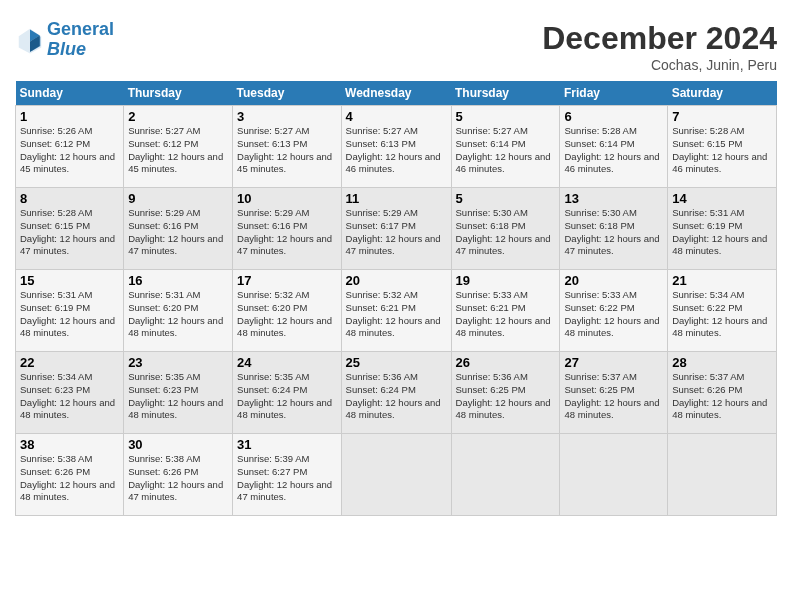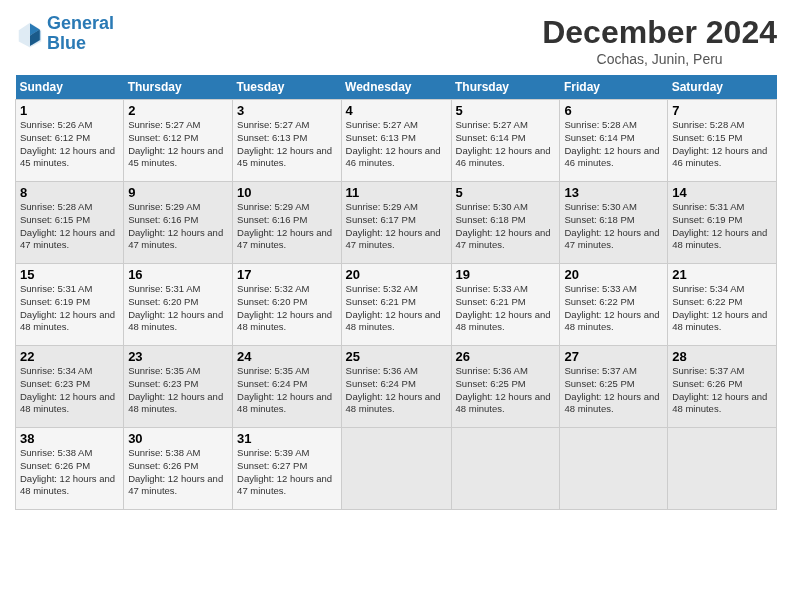--- a/index.html
+++ b/index.html
@@ -5,21 +5,21 @@
     * { box-sizing: border-box; margin: 0; padding: 0; }
     body {
       font-family: Arial, sans-serif;
       background: #fff;
       width: 792px;
       height: 612px;
       overflow: hidden;
     }
     .container {
       width: 792px;
-      padding: 14px 15px;
+      padding: 20px 15px;
     }
     .header {
       display: flex;
       justify-content: space-between;
       align-items: flex-start;
       margin-bottom: 8px;
     }
     .logo {
       display: flex;
       align-items: center;
@@ -32,21 +32,21 @@
     }
     .logo-text span {
       color: #2a7ab5;
     }
     .logo-icon {
       width: 30px;
       height: 30px;
       margin-right: 2px;
     }
     .title-block {
-      text-align: center;
+      text-align: right;
     }
     .month-title {
       font-size: 32px;
       font-weight: bold;
       color: #333;
     }
     .subtitle {
       font-size: 14px;
       color: #555;
     }
@@ -100,21 +100,21 @@
   <div class="header">
     <div class="logo">
       <svg class="logo-icon" viewBox="0 0 40 40">
         <polygon points="20,5 35,15 35,30 20,38 5,30 5,15" fill="#2a7ab5" opacity="0.15"></polygon>
         <polygon points="22,8 34,16 34,28 22,35" fill="#2a7ab5" opacity="0.5"></polygon>
         <polygon points="20,6 33,14 20,22" fill="#2a7ab5"></polygon>
         <polygon points="20,22 33,14 33,28 20,36" fill="#1a5a8a"></polygon>
       </svg>
       <div class="logo-text">
         <div><span>General</span></div>
-        <div style="color:#2a7ab5; ">Blue</div>
+        <div style="color:#2a7ab5; font-style:italic;">Blue</div>
       </div>
     </div>
     <div class="title-block">
       <div class="month-title">December 2024</div>
       <div class="subtitle">Cochas, Junin, Peru</div>
     </div>
   </div>
 
   <table>
     <thead>

